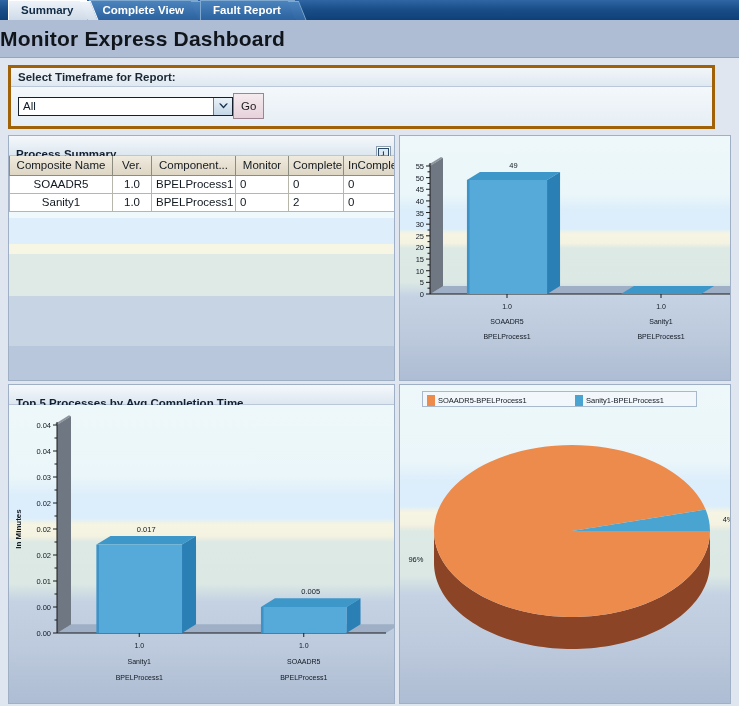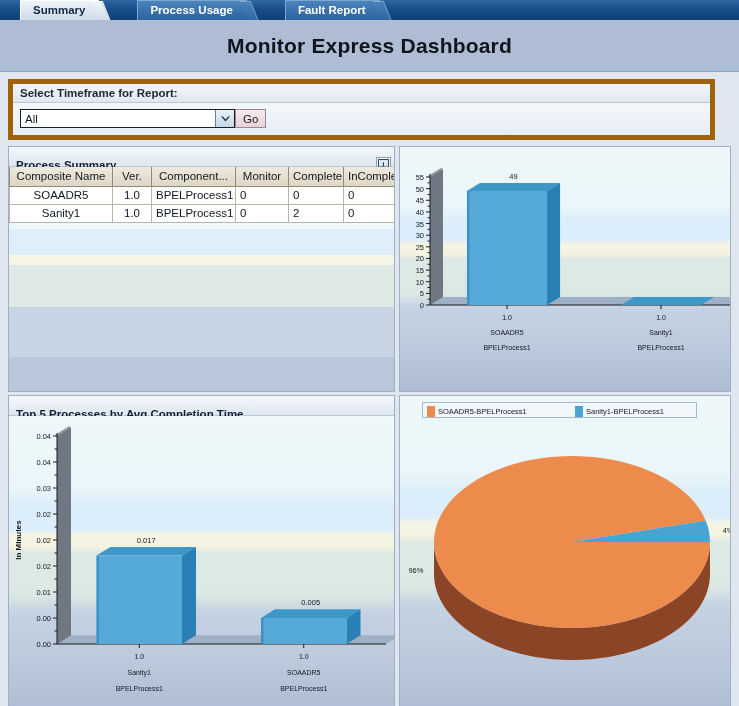--- a/index.html
+++ b/index.html
@@ -10,23 +10,22 @@
     font-family: "Liberation Sans", sans-serif;
     background: #dfe6ef;
   }
 
   
   .tabbar {
     position: relative;
     height: 20px;
     background: linear-gradient(to bottom, #2f66a3 0%, #1a4f8a 45%, #0f3f77 100%);
     display: flex;
-    padding-left: 20px;
-    overflow: hidden;
-    gap: 36px;
+    padding-left: 8px;
+    overflow: hidden;
   }
   .tab {
     position: relative;
     height: 20px;
     line-height: 19px;
     padding: 0 14px 0 12px;
     font-size: 11.5px;
     font-weight: bold;
     color: #ffffff;
     margin-right: 2px;
@@ -55,38 +54,37 @@
     z-index: 3;
   }
   .tab.active::after {
     background: linear-gradient(to bottom, #eef3f8 0%, #cfdbe9 100%);
     border-top: 1px solid #ffffff;
     border-right: 1px solid #ffffff;
   }
 
   
   .titlebar {
-    height: 52px;
+    height: 38px;
     background: #aebdd4;
     display: flex;
     align-items: center;
-    justify-content: center;
     border-bottom: 1px solid #93a5c0;
   }
   .titlebar .title {
     font-size: 21px;
     font-weight: bold;
     color: #10151c;
     letter-spacing: 0.2px;
   }
 
   
   .tf-panel {
     margin: 7px 24px 0 8px;
-    border: 5px solid #a16207;
+    border: 3px solid #a16207;
     background: #eef4f8;
   }
   .tf-head {
     height: 19px;
     line-height: 18px;
     padding-left: 7px;
     font-size: 11.5px;
     font-weight: bold;
     color: #1b2733;
     background: linear-gradient(to bottom, #f2f6fa 0%, #dfe8f1 100%);
@@ -116,21 +114,21 @@
   .sel-arrow {
     position: absolute;
     right: 0; top: 0;
     width: 19px; height: 17px;
     background: linear-gradient(to bottom, #eaf2f8 0%, #c4d6e6 100%);
     border-left: 1px solid #5f7e9c;
     display: flex; align-items: center; justify-content: center;
   }
   .sel-arrow svg { display: block; }
   .go-btn {
-    height: 19px;
+    height: 26px;
     min-width: 30px;
     padding: 0 7px;
     font-size: 11.5px;
     color: #1b1b1b;
     background: linear-gradient(to bottom, #f5ebef 0%, #e6d2da 100%);
     border: 1px solid #9c8490;
     cursor: pointer;
     display: flex; align-items: center; justify-content: center;
   }
 
@@ -249,21 +247,21 @@
   .leg-swatch { width: 8px; height: 11px; display: block; }
 </style>
 </head>
 <body>
 
 <div class="tabbar">
   <div class="tab active">
     <span>Summary</span>
   </div>
   <div class="tab">
-    <span>Process Usage</span>
+    <span>Complete View</span>
   </div>
   <div class="tab">
     <span>Fault Report</span>
   </div>
 </div>
 
 <div class="titlebar">
   <span class="title">Monitor Express Dashboard</span>
 </div>
 

